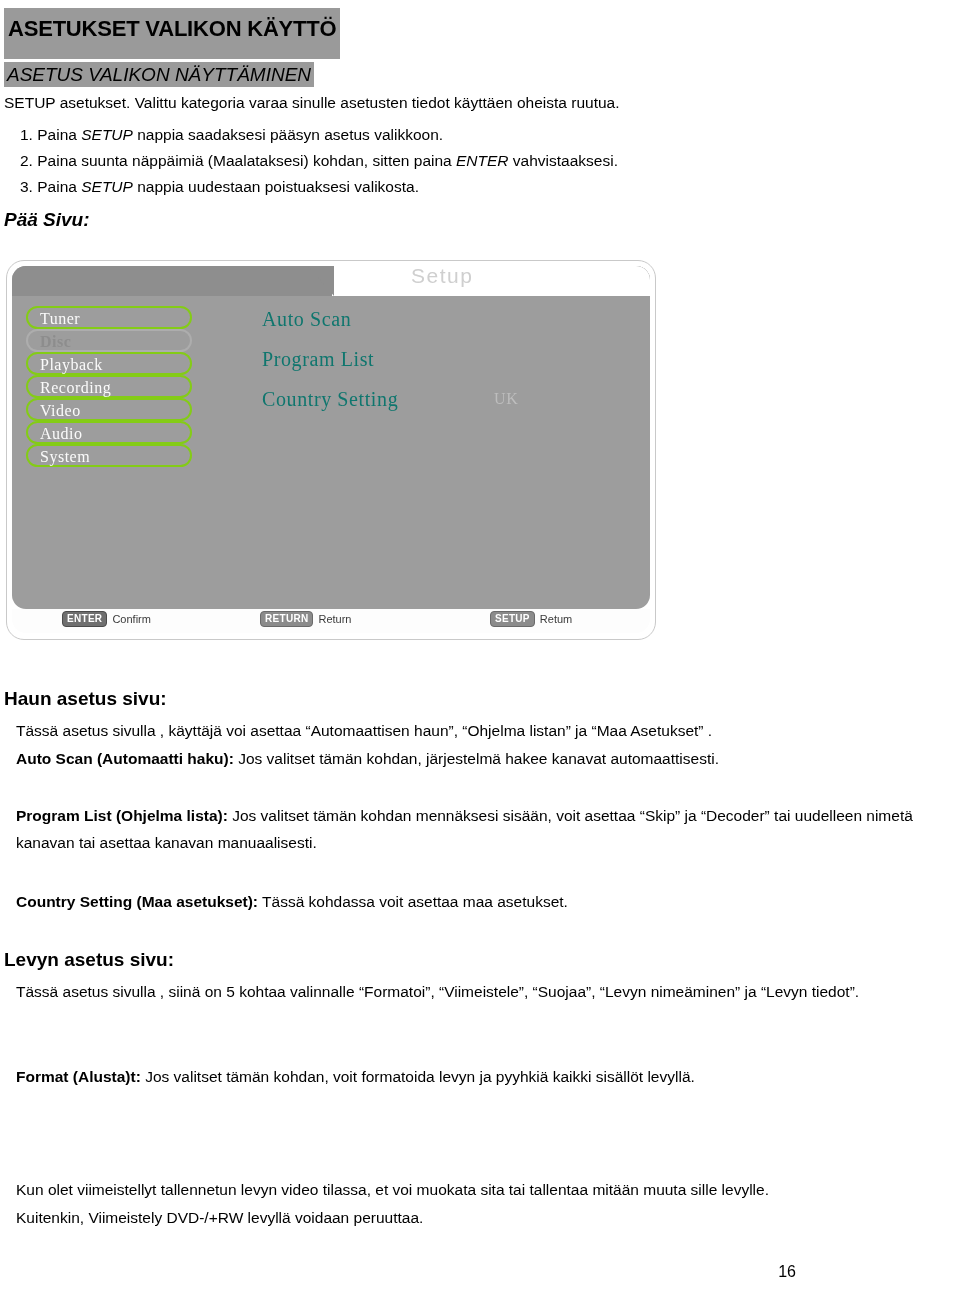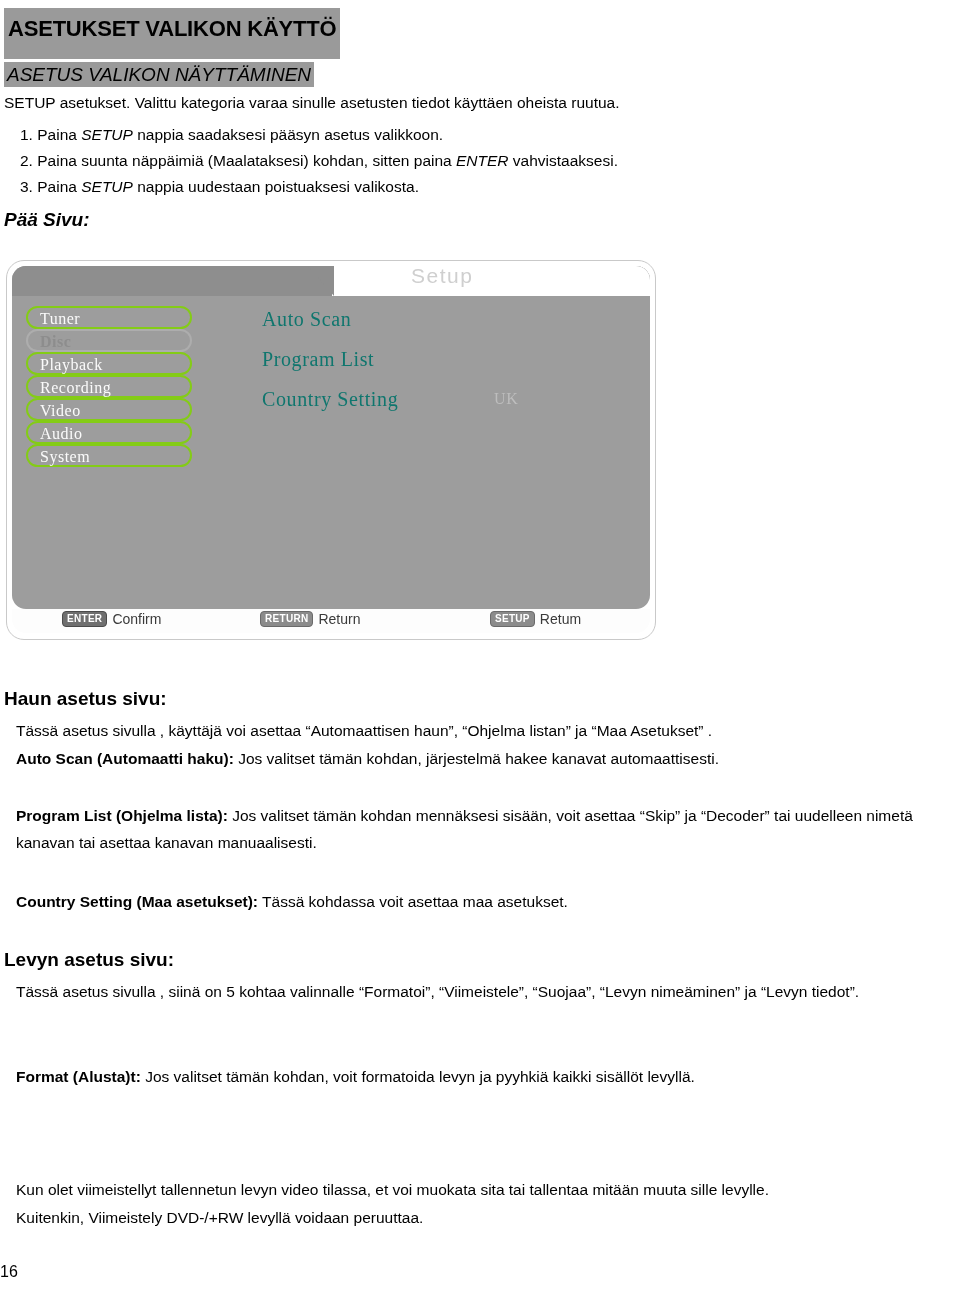--- a/index.html
+++ b/index.html
@@ -253,21 +253,21 @@
     padding: 1px 4px 1px 4px;
     line-height: 12px;
     letter-spacing: 0.3px;
   }
   .hint-key.lite {
     background: #8b8b8b;
     border-color: #6a6a6a;
   }
   .hint-text {
     font-family: "Liberation Sans", sans-serif;
-    font-size: 14px;
+    font-size: 11px;
     color: #3a3a3a;
     line-height: 13px;
   }
   .hint-1 { left: 50px; }
   .hint-2 { left: 248px; }
   .hint-3 { left: 478px; }
 
   
   .sec-head {
     position: absolute;
@@ -285,21 +285,21 @@
     line-height: 27px;
     margin-left: 12px;
   }
   .body-p b { font-weight: bold; }
 
   .pagenum {
     position: absolute;
     left: 0;
     top: 1262px;
     width: 796px;
-    text-align: left;
+    text-align: right;
     font-size: 16px;
     line-height: 20px;
   }
 </style>
 </head>
 <body>
 
 <div class="page">
 
   <div class="h1-wrap">

